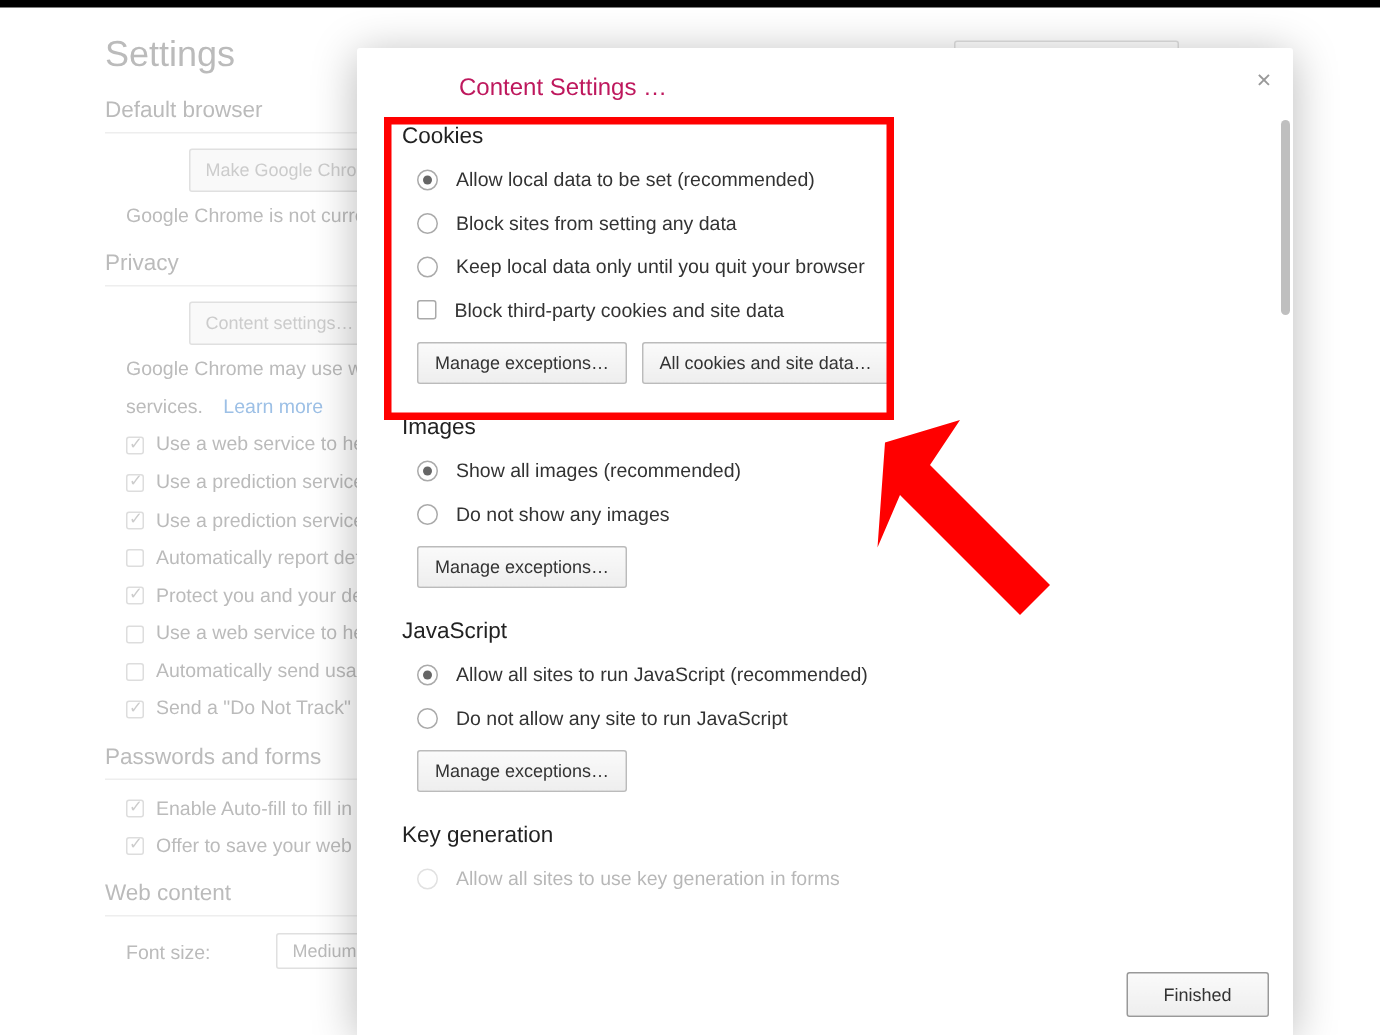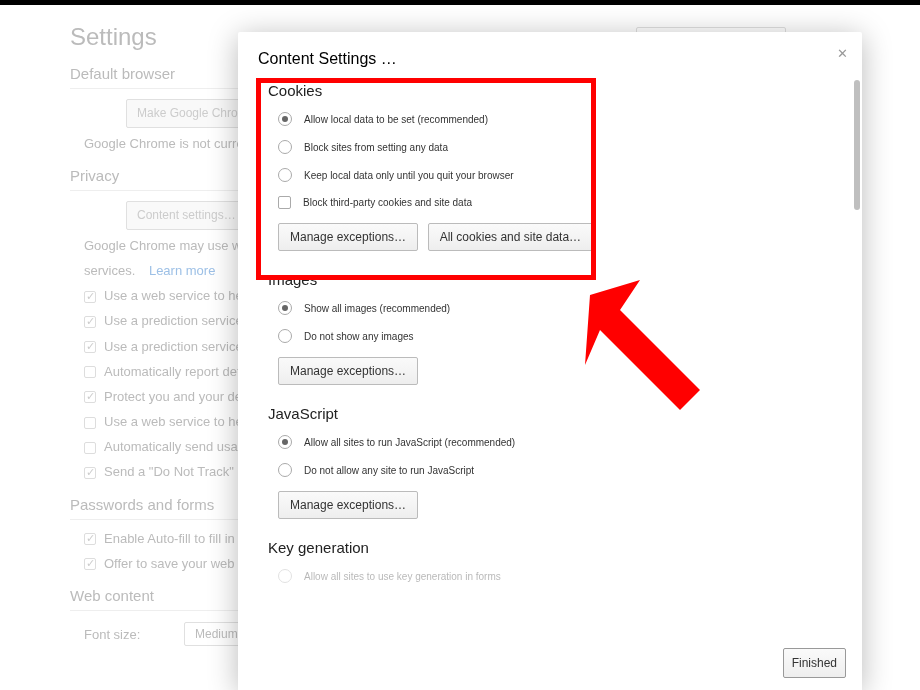--- a/index.html
+++ b/index.html
@@ -95,21 +95,22 @@
   top: 32px; bottom: 0;
   background: #fff;
   box-shadow: 0 4px 30px rgba(0,0,0,0.28);
   border-radius: 2px;
   display: flex;
   flex-direction: column;
 }
 .modal-title {
   padding: 18px 20px 10px 20px;
   font-size: 16px;
-  color: #000000;
+  color: #be185d;
+  margin-left: 48px;
 }
 .modal .close {
   position: absolute;
   top: 14px; right: 14px;
   font-size: 13px;
   color: #999;
   cursor: pointer;
 }
 .modal-body {
   flex: 1;
@@ -131,21 +132,21 @@
   font-size: 15px;
   font-weight: 400;
   color: #222;
   margin-bottom: 13px;
 }
 .opt {
   display: flex;
   align-items: center;
   margin-bottom: 14px;
   margin-left: 10px;
-  font-size: 10px;
+  font-size: 13px;
   color: #333;
 }
 .radio {
   width: 14px; height: 14px;
   border: 1px solid #aaa;
   border-radius: 50%;
   margin-right: 12px;
   position: relative;
   flex-shrink: 0;
 }
@@ -178,21 +179,21 @@
 }
 .modal-footer {
   padding: 12px 16px;
   display: flex;
   justify-content: flex-end;
   background: #fff;
 }
 .finished {
   border: 1px solid #999;
   background: linear-gradient(#fafafa, #eee);
-  padding: 7px 8px;
+  padding: 7px 24px;
   font-size: 12px;
   border-radius: 2px;
   cursor: pointer;
 }
 
 
 .highlight-box {
   position: absolute;
   border: 5px solid #ff0000;
   pointer-events: none;

